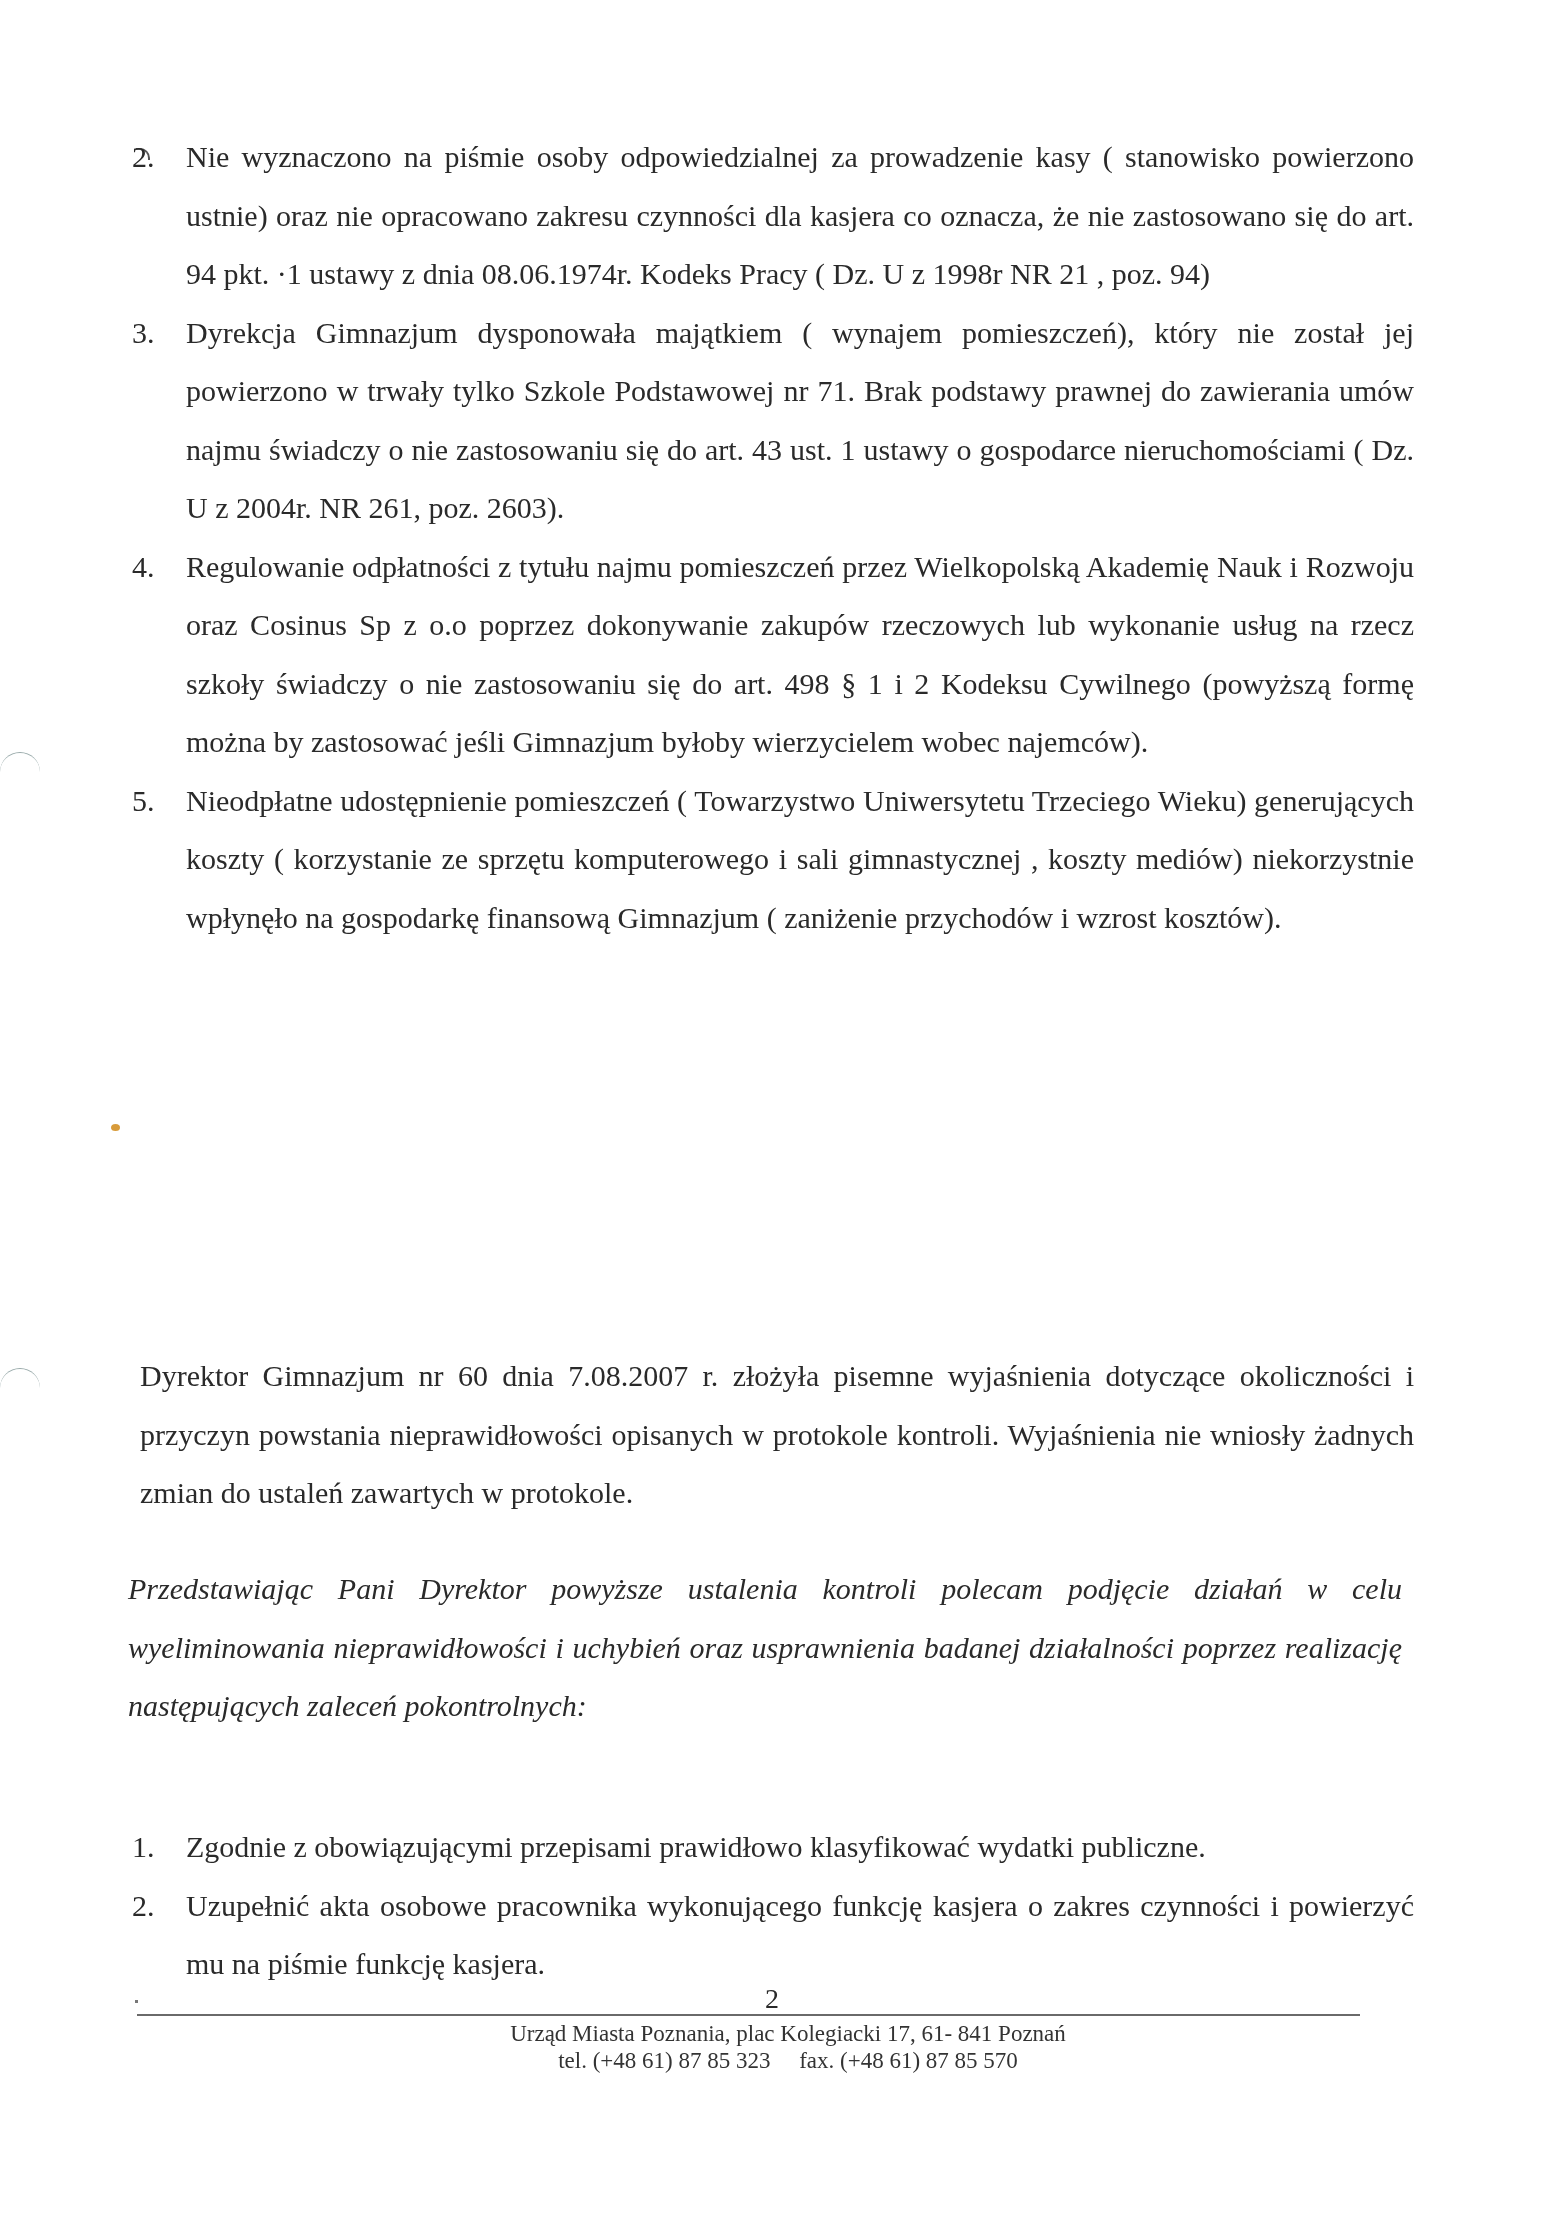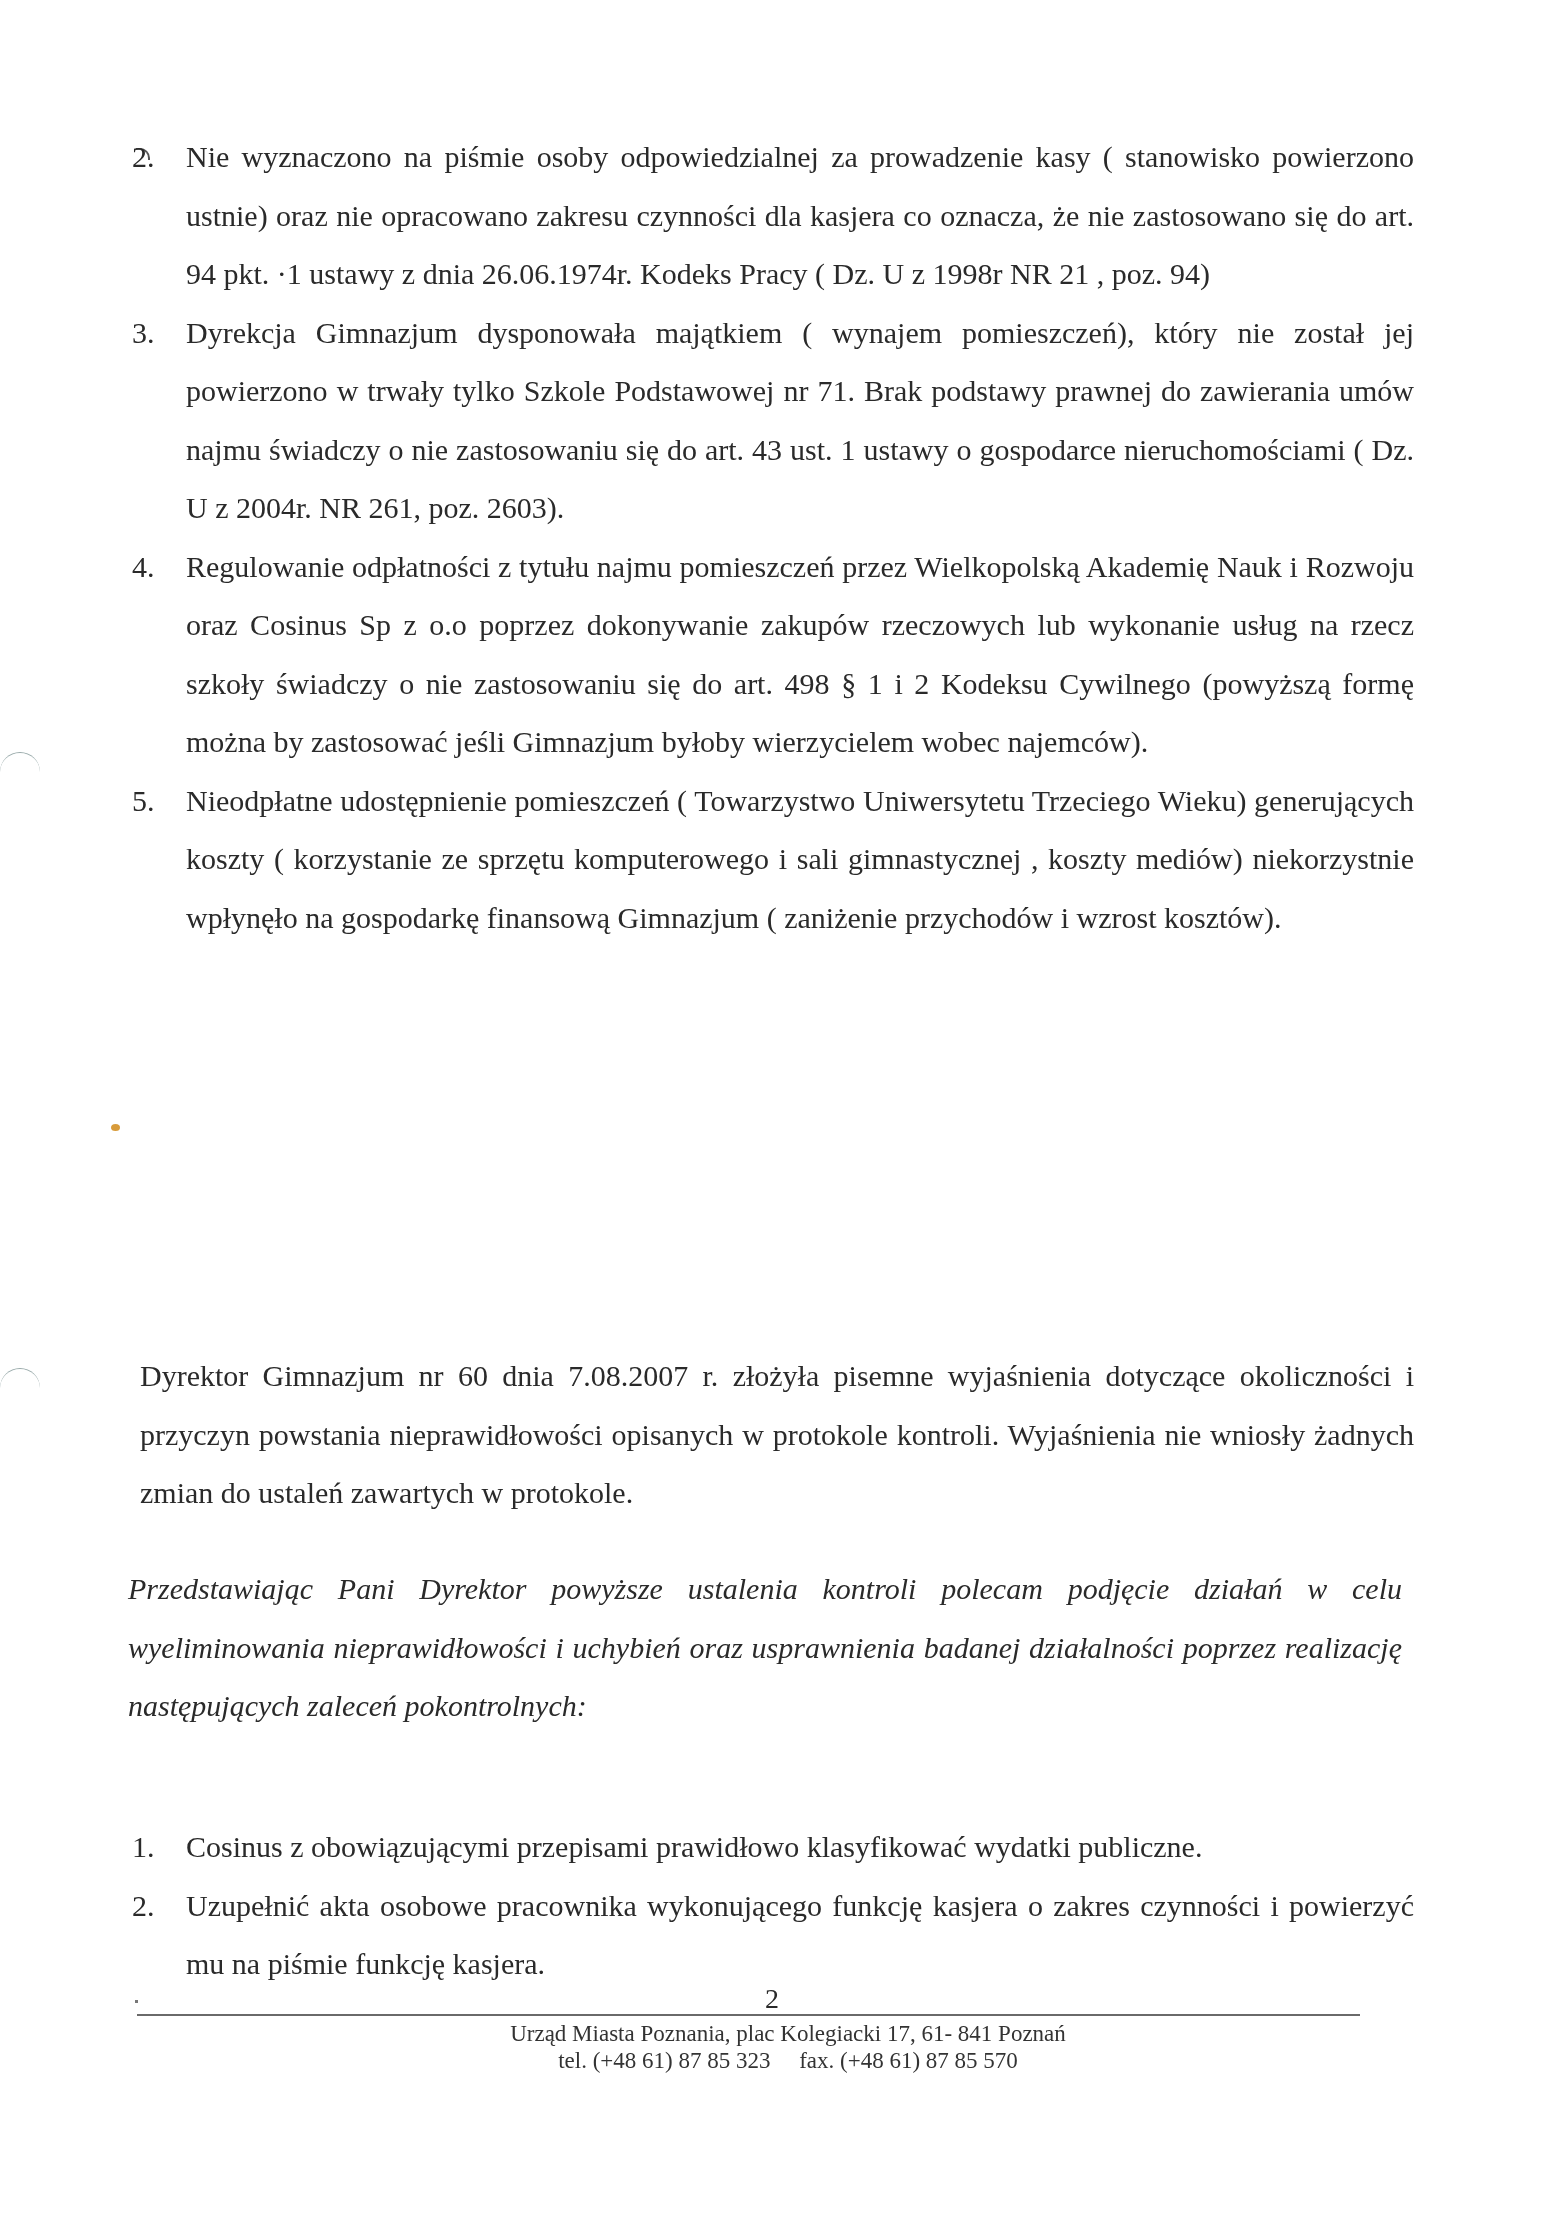--- a/index.html
+++ b/index.html
@@ -46,21 +46,21 @@
 
   <span class="scan-mark mark-a"></span>
   <span class="scan-mark mark-b"></span>
   <span class="scan-mark mark-c"></span>
   <span class="scan-mark mark-d"></span>
   <span class="scan-mark mark-e"></span>
 
   <ol class="list findings">
     <li class="list-item">
       <span class="num">2.</span>
-      <span class="text">Nie wyznaczono na piśmie osoby odpowiedzialnej za prowadzenie kasy ( stanowisko powierzono ustnie) oraz nie opracowano zakresu czynności dla kasjera co oznacza, że nie zastosowano się do art. 94 pkt. ·1 ustawy z dnia 26.06.1974r. Kodeks Pracy ( Dz. U z 1998r NR 21 , poz. 94)</span>
+      <span class="text">Nie wyznaczono na piśmie osoby odpowiedzialnej za prowadzenie kasy ( stanowisko powierzono ustnie) oraz nie opracowano zakresu czynności dla kasjera co oznacza, że nie zastosowano się do art. 94 pkt. ·1 ustawy z dnia 08.06.1974r. Kodeks Pracy ( Dz. U z 1998r NR 21 , poz. 94)</span>
     </li>
     <li class="list-item">
       <span class="num">3.</span>
       <span class="text">Dyrekcja Gimnazjum dysponowała majątkiem ( wynajem pomieszczeń), który nie został jej powierzono w trwały tylko Szkole Podstawowej nr 71. Brak podstawy prawnej do zawierania umów najmu świadczy o nie zastosowaniu się do art. 43 ust. 1 ustawy o gospodarce nieruchomościami ( Dz. U z 2004r. NR 261, poz. 2603).</span>
     </li>
     <li class="list-item">
       <span class="num">4.</span>
       <span class="text">Regulowanie  odpłatności z tytułu najmu pomieszczeń przez Wielkopolską Akademię Nauk i Rozwoju oraz Cosinus Sp z o.o poprzez dokonywanie zakupów rzeczowych lub wykonanie usług na rzecz szkoły świadczy o nie zastosowaniu się do  art. 498 § 1 i 2 Kodeksu Cywilnego (powyższą formę można by  zastosować jeśli Gimnazjum byłoby wierzycielem wobec najemców).</span>
     </li>
     <li class="list-item">
@@ -68,21 +68,21 @@
       <span class="text"> Nieodpłatne udostępnienie pomieszczeń ( Towarzystwo Uniwersytetu Trzeciego Wieku) generujących koszty ( korzystanie ze sprzętu komputerowego i sali gimnastycznej , koszty mediów)  niekorzystnie wpłynęło na gospodarkę finansową Gimnazjum ( zaniżenie przychodów i wzrost kosztów).</span>
     </li>
   </ol>
 
   <p class="para p2">Dyrektor Gimnazjum nr 60 dnia 7.08.2007 r. złożyła pisemne wyjaśnienia dotyczące okoliczności i przyczyn powstania nieprawidłowości opisanych w protokole kontroli. Wyjaśnienia nie wniosły żadnych zmian do ustaleń zawartych w protokole.</p>
   <p class="para p3">Przedstawiając Pani Dyrektor powyższe ustalenia kontroli polecam podjęcie działań w celu wyeliminowania nieprawidłowości i uchybień oraz usprawnienia badanej działalności poprzez realizację następujących zaleceń pokontrolnych:</p>
 
   <ol class="list recs">
     <li class="list-item">
       <span class="num">1.</span>
-      <span class="text">Cosinus z obowiązującymi przepisami prawidłowo klasyfikować wydatki publiczne.</span>
+      <span class="text">Zgodnie z obowiązującymi przepisami prawidłowo klasyfikować wydatki publiczne.</span>
     </li>
     <li class="list-item">
       <span class="num">2.</span>
       <span class="text">Uzupełnić akta osobowe pracownika wykonującego funkcję kasjera o  zakres czynności i powierzyć mu na piśmie funkcję kasjera.</span>
     </li>
   </ol>
 
   <div class="page-num">2</div>
   <div class="footer-rule"></div>
 

